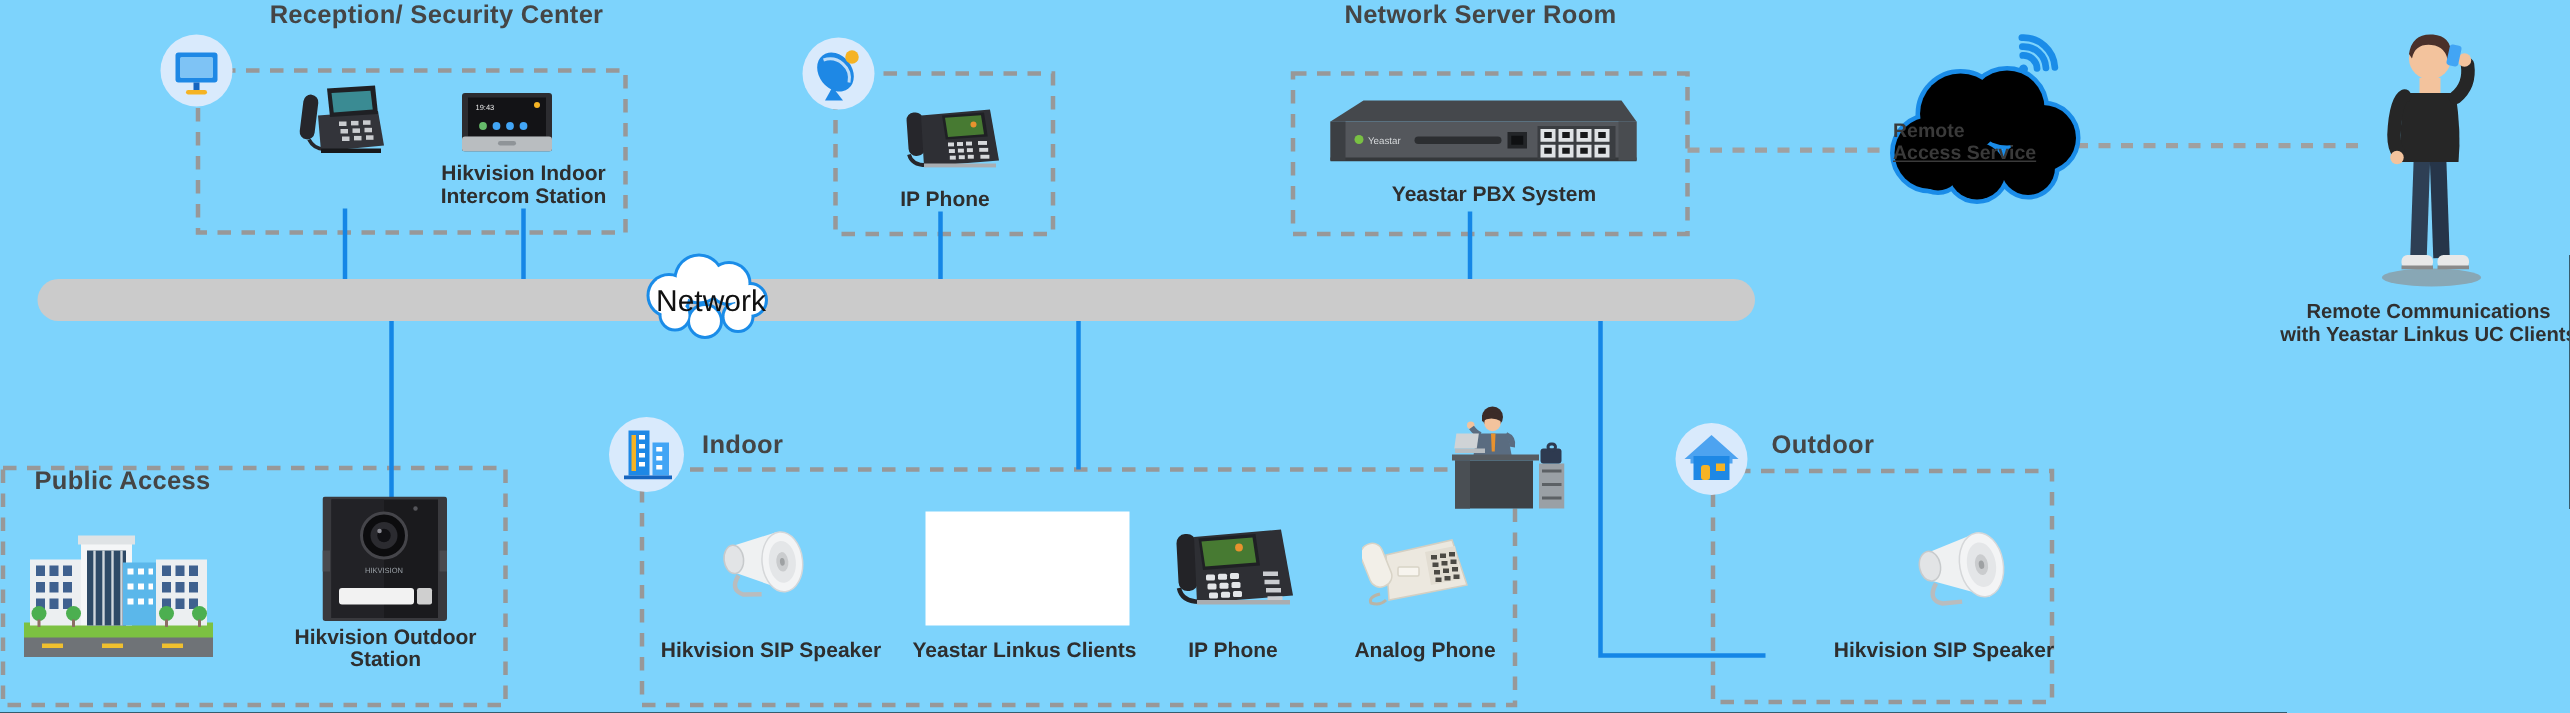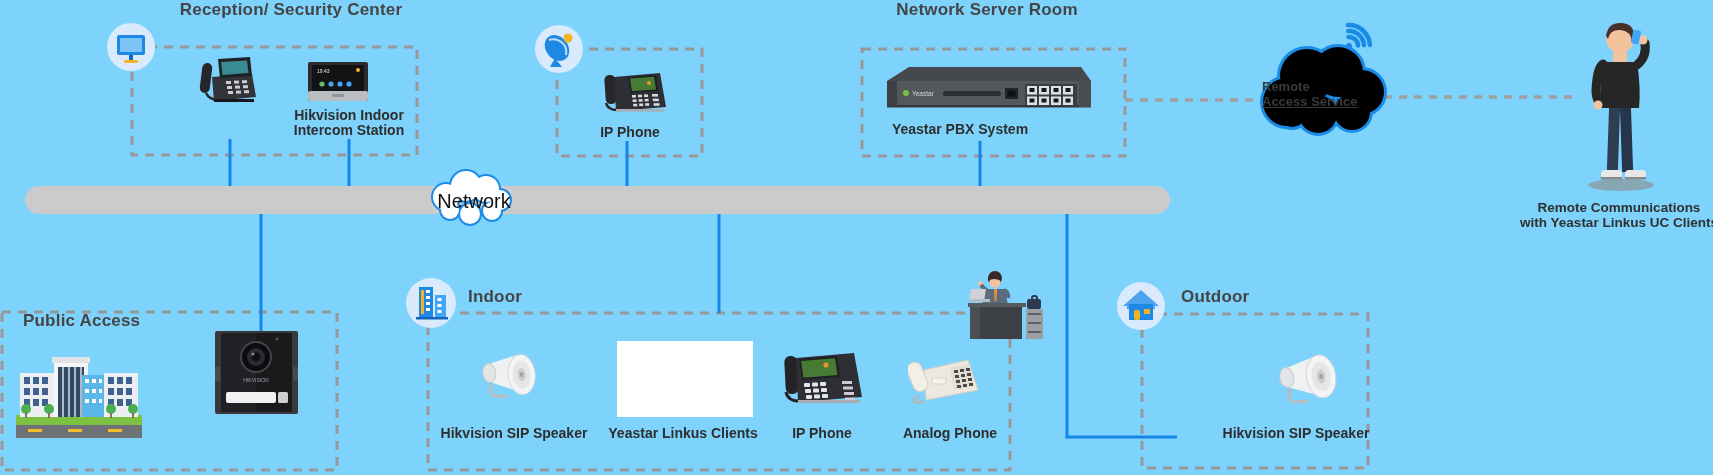--- a/index.html
+++ b/index.html
@@ -144,21 +144,22 @@
     <svg width="48" height="48" viewBox="0 0 48 48">
       <path d="M24,8 L42,24 L38,24 L38,27 L10,27 L10,24 L6,24 Z" fill="#4da3f0"></path>
       <rect x="12" y="22" width="24" height="16" fill="#1e88e5"></rect>
       <rect x="17" y="28" width="6" height="10" rx="2" fill="#f5b324"></rect>
       <rect x="27" y="27" width="6" height="5" fill="#f5b324"></rect>
     </svg>
   </div>
 
   <div class="dlabel" style="left:285px;top:108px;width:128px;">Hikvision Indoor Intercom Station</div>
   <div class="dlabel" style="left:580px;top:125px;width:100px;">IP Phone</div>
-  <div class="dlabel" style="left:880px;top:122px;width:160px;">Yeastar PBX System</div>
+  <div class="dlabel" style="left:916px;top:122px;width:160px;">Yeastar PBX System</div>
+  <div class="dlabel" style="left:187px;top:417px;width:140px;">Hikvision Outdoor Station</div>
   <div class="dlabel" style="left:434px;top:426px;width:160px;">Hikvision SIP Speaker</div>
   <div class="dlabel" style="left:603px;top:426px;width:160px;">Yeastar Linkus Clients</div>
   <div class="dlabel" style="left:772px;top:426px;width:100px;">IP Phone</div>
   <div class="dlabel" style="left:900px;top:426px;width:100px;">Analog Phone</div>
   <div class="dlabel" style="left:1216px;top:426px;width:160px;">Hikvision SIP Speaker</div>
 
   <div id="network-label">Network</div>
   <div class="cloudtext" style="left:1262px;top:79px;width:120px;font-size:13px;">Remote</div>
   <div class="cloudtext" style="left:1262px;top:94px;width:120px;font-size:13px;text-decoration:underline;">Access Service</div>
   <div id="remote-note">

